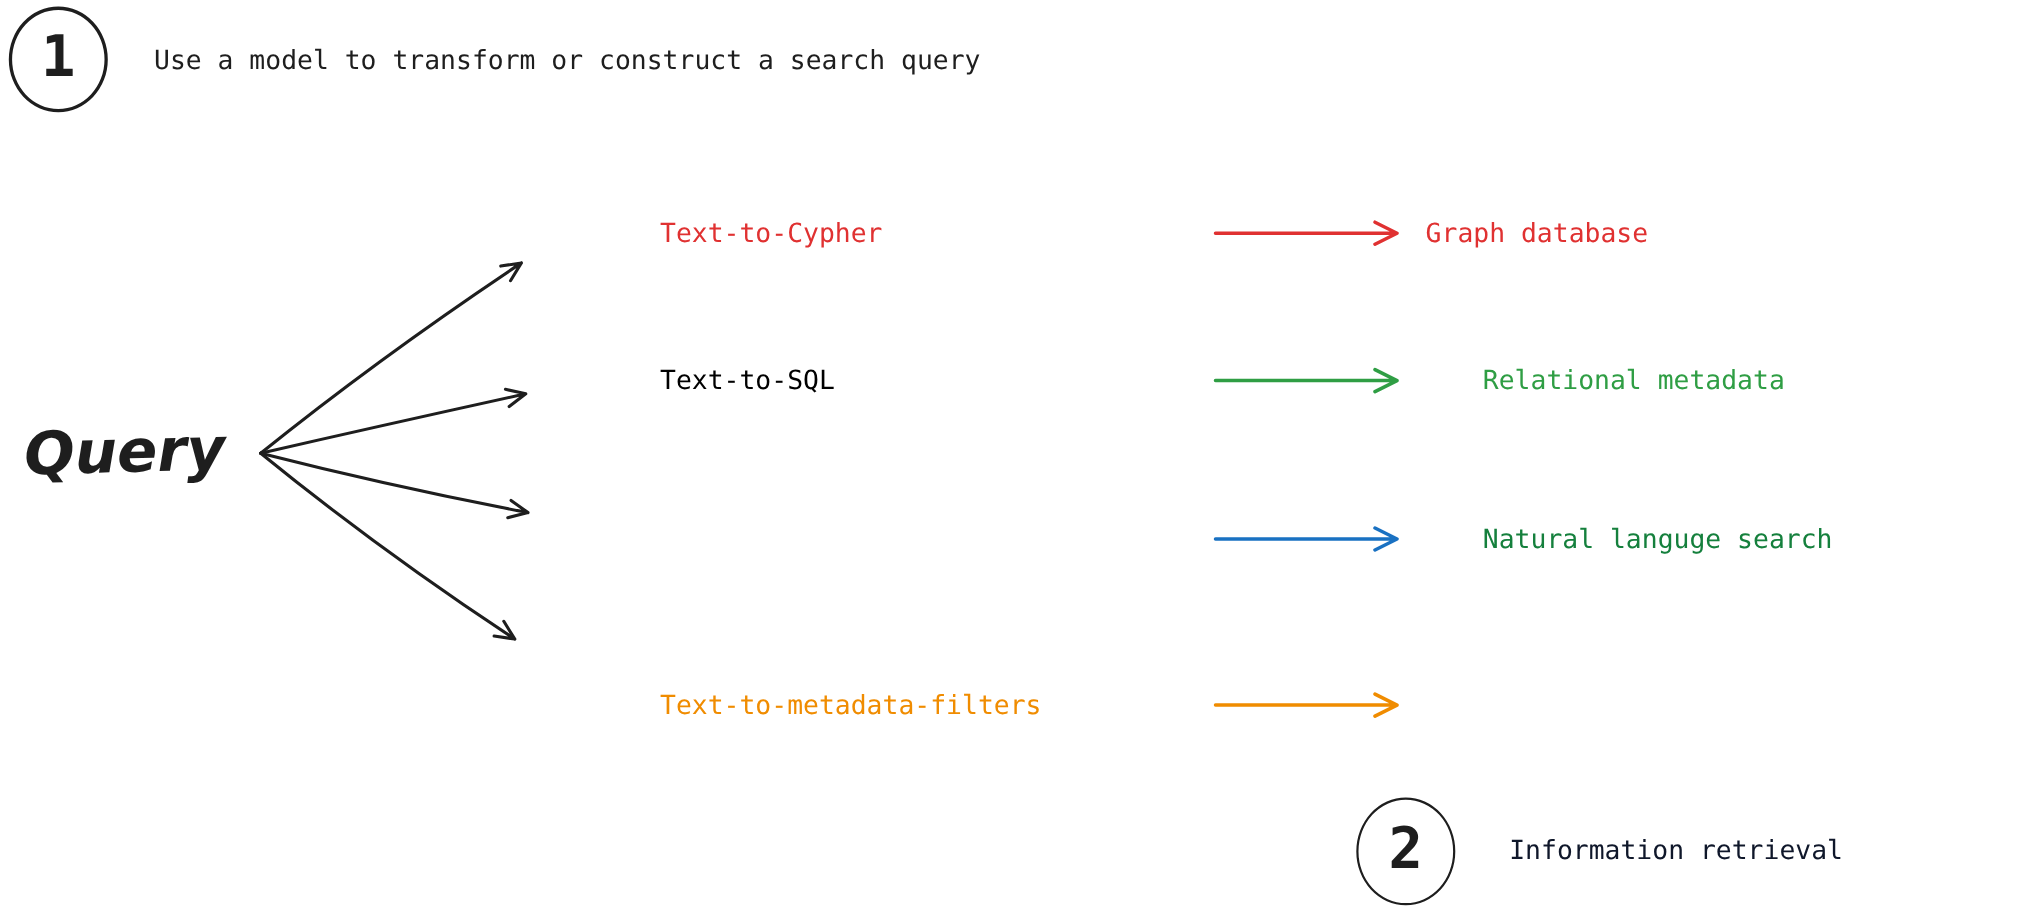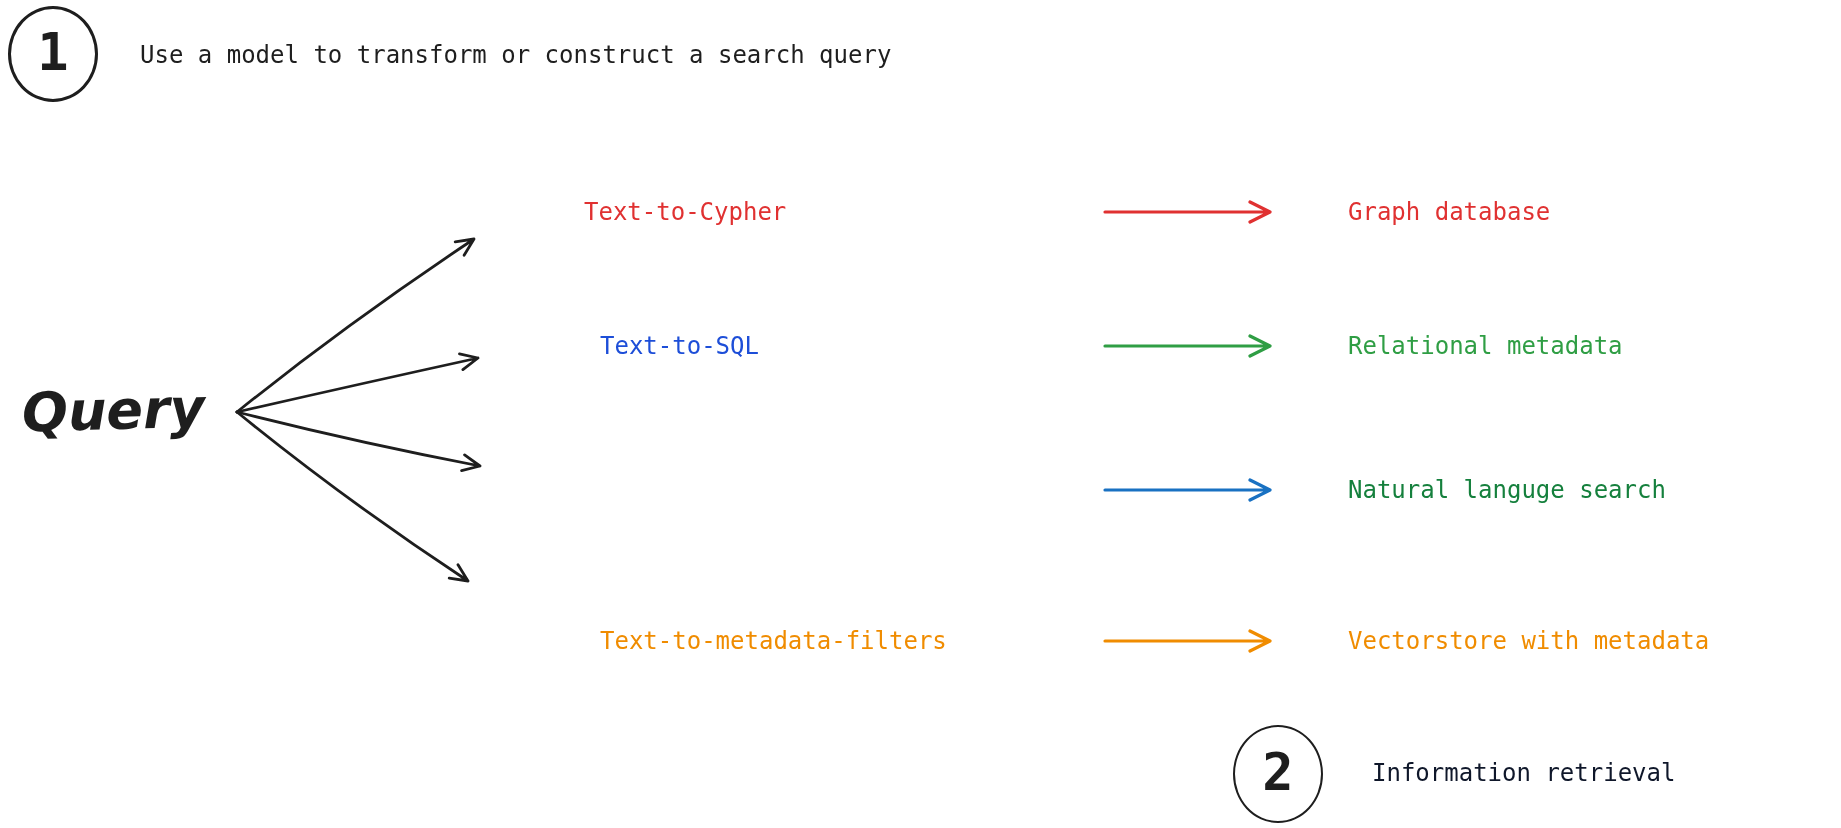--- a/index.html
+++ b/index.html
@@ -83,27 +83,26 @@
     <path class="stroke-path" stroke-width="3.2" d="M1105,641 L1268,641 M1250,631 L1270,641 L1250,651" stroke="#f08c00"></path>
   </svg>
 
   <div class="badge" style="left:8px; top:6px; width:90px; height:96px;">
     <span class="badge-number">1</span>
   </div>
   <div class="code-text" style="left: 140px; top: 55px; color: rgb(30, 30, 30);">Use a model to transform or construct a search query</div>
 
   <div class="query-label" style="left: 22px; top: 411px; color: rgb(30, 30, 30);">Query</div>
 
-  <div class="code-text" style="left: 584px; top: 212px; color: rgb(224, 49, 49);">Text-to-Cypher</div>
-  <div class="code-text" style="left: 600px; top: 346px; color: #1d4ed8;">Text-to-SQL</div>
+  <div class="code-text" style="left: 600px; top: 212px; color: rgb(224, 49, 49);">Text-to-Cypher</div>
+  <div class="code-text" style="left: 600px; top: 346px; color: #000000;">Text-to-SQL</div>
   <div class="code-text" style="left: 600px; top: 641px; color: rgb(240, 140, 0);">Text-to-metadata-filters</div>
 
-  <div class="code-text" style="left: 1348px; top: 212px; color: rgb(224, 49, 49);">Graph database</div>
+  <div class="code-text" style="left: 1296px; top: 212px; color: rgb(224, 49, 49);">Graph database</div>
   <div class="code-text" style="left: 1348px; top: 346px; color: rgb(47, 158, 68);">Relational metadata</div>
   <div class="code-text" style="left: 1348px; top: 490px; color: #15803d;">Natural languge search</div>
-  <div class="code-text" style="left: 1348px; top: 641px; color: rgb(240, 140, 0);">Vectorstore with metadata</div>
 
   <div class="badge" style="left:1233px; top:725px; width:90px; height:98px; border-width:2.5px;">
     <span class="badge-number">2</span>
   </div>
   <div class="code-text" style="left: 1372px; top: 773px; color: #0f172a;">Information retrieval</div>
 
 </div>
 
 </body></html>

